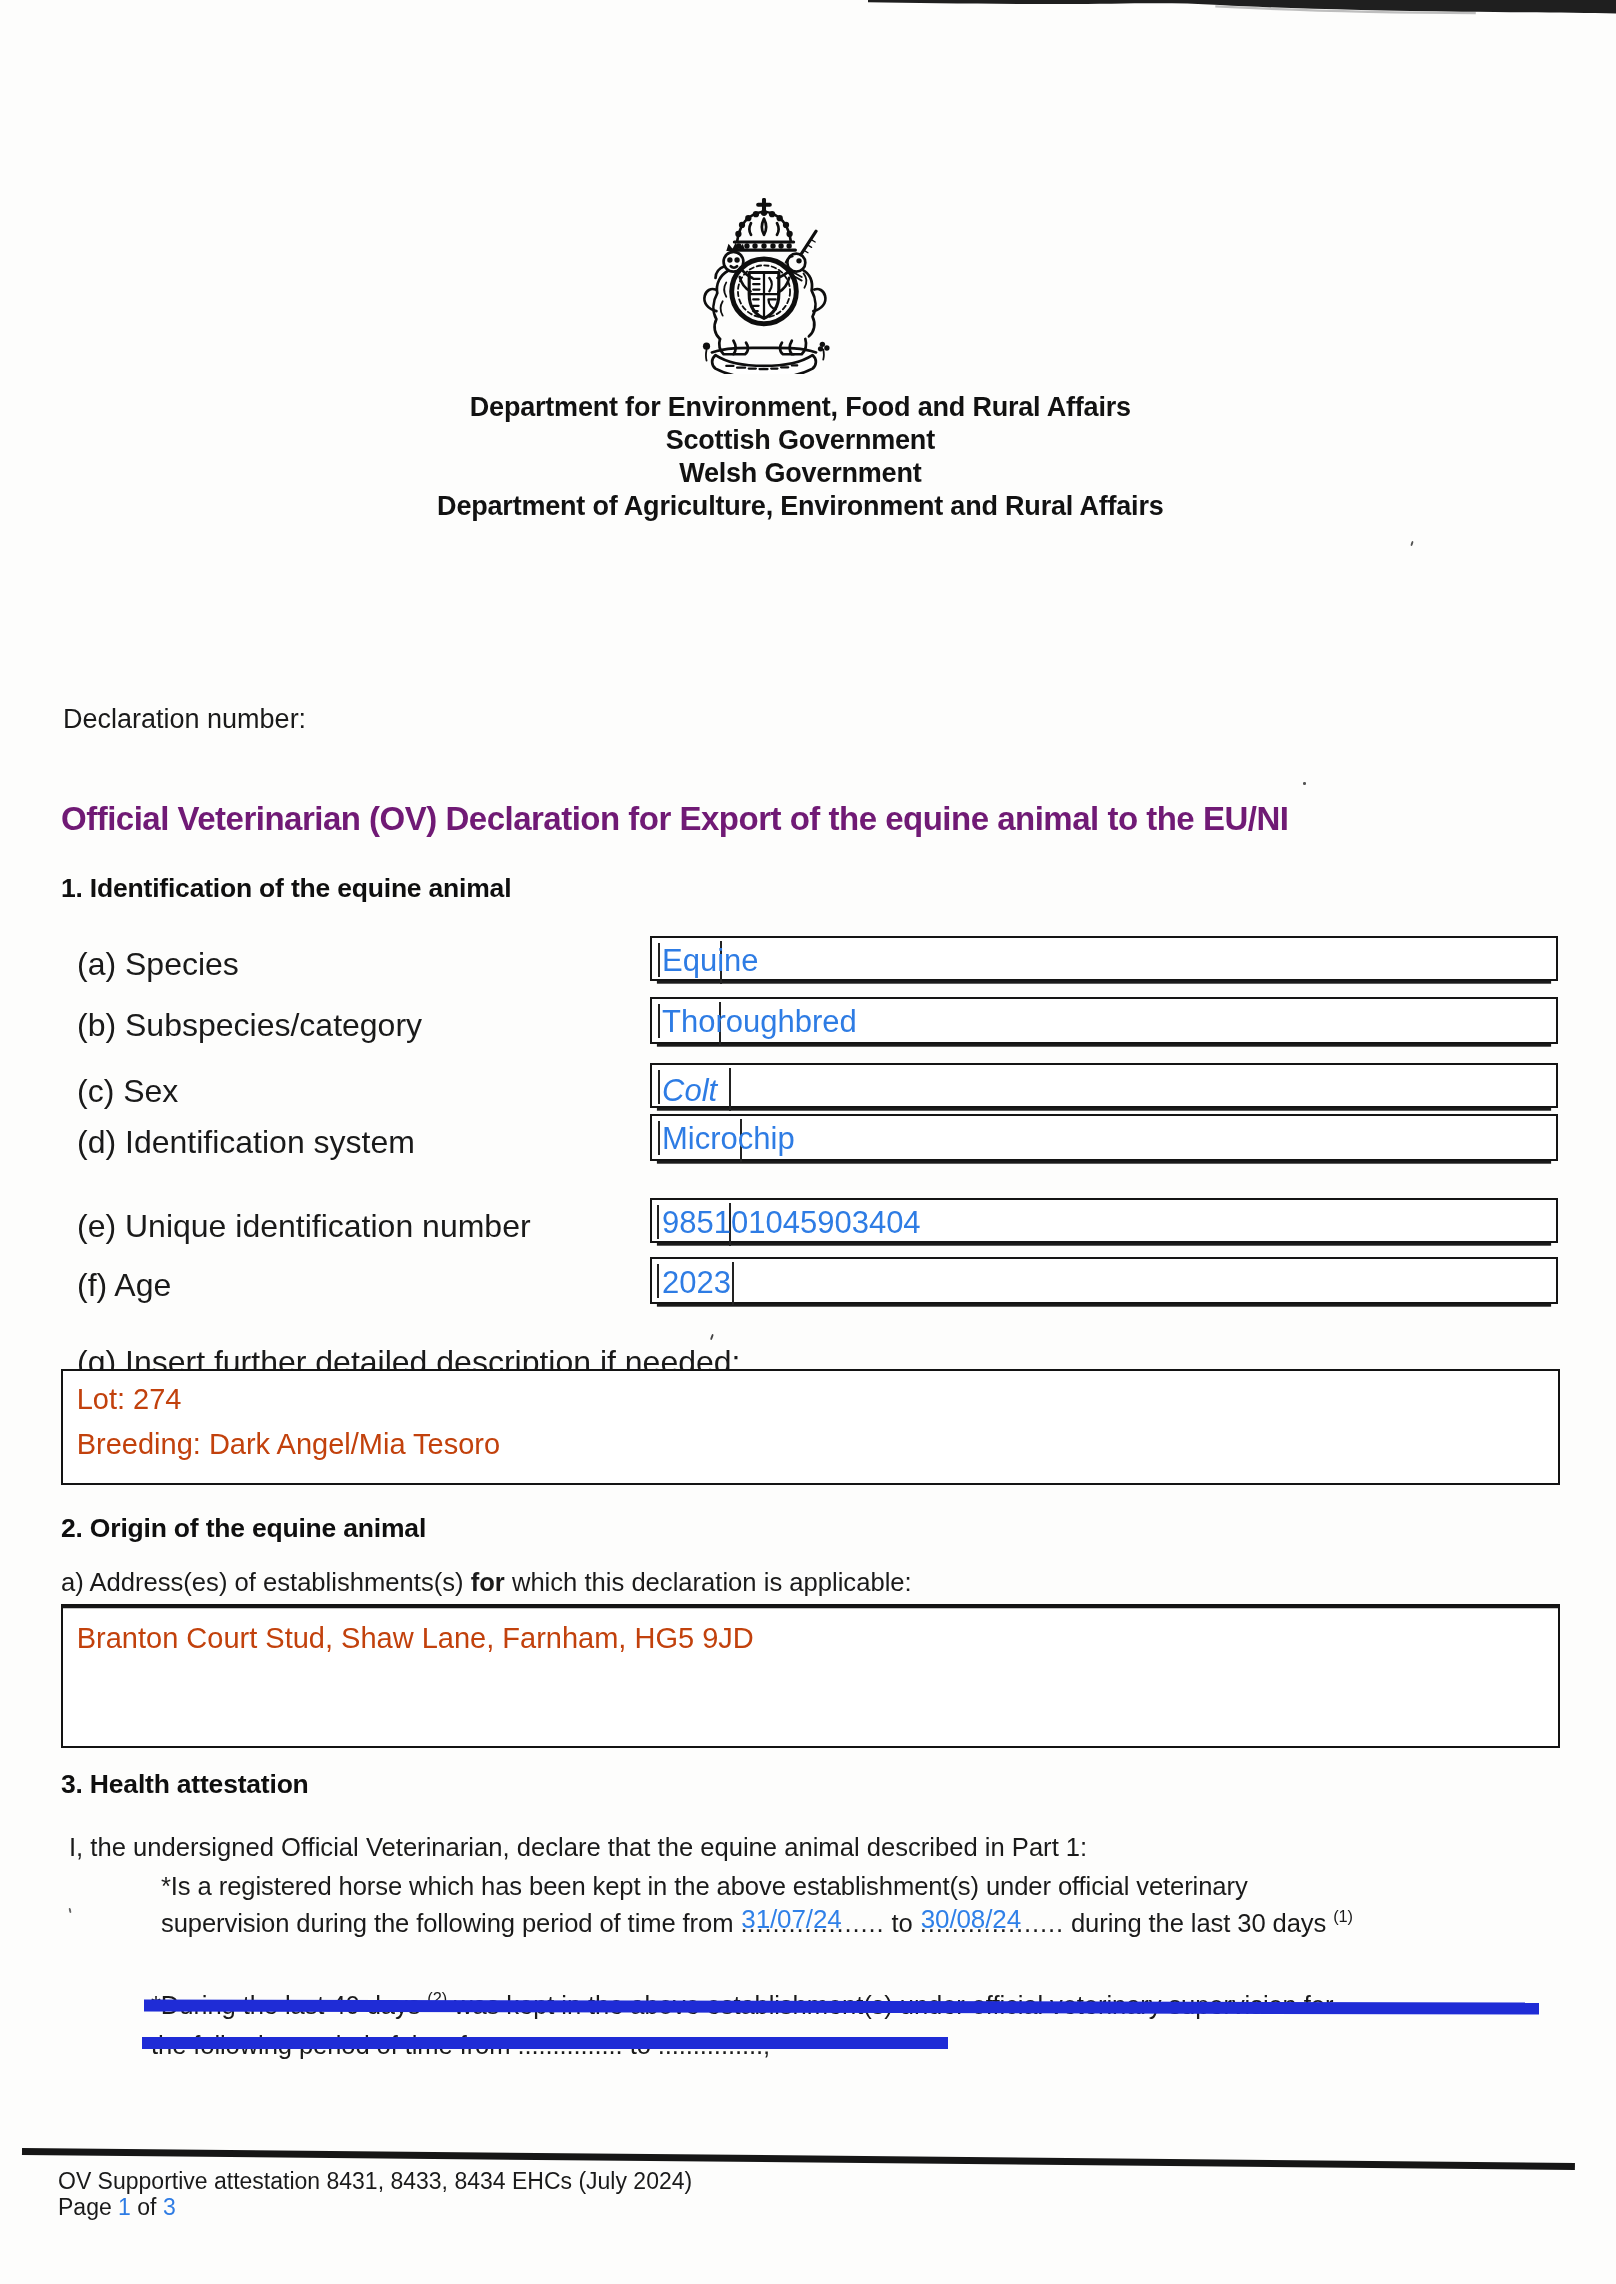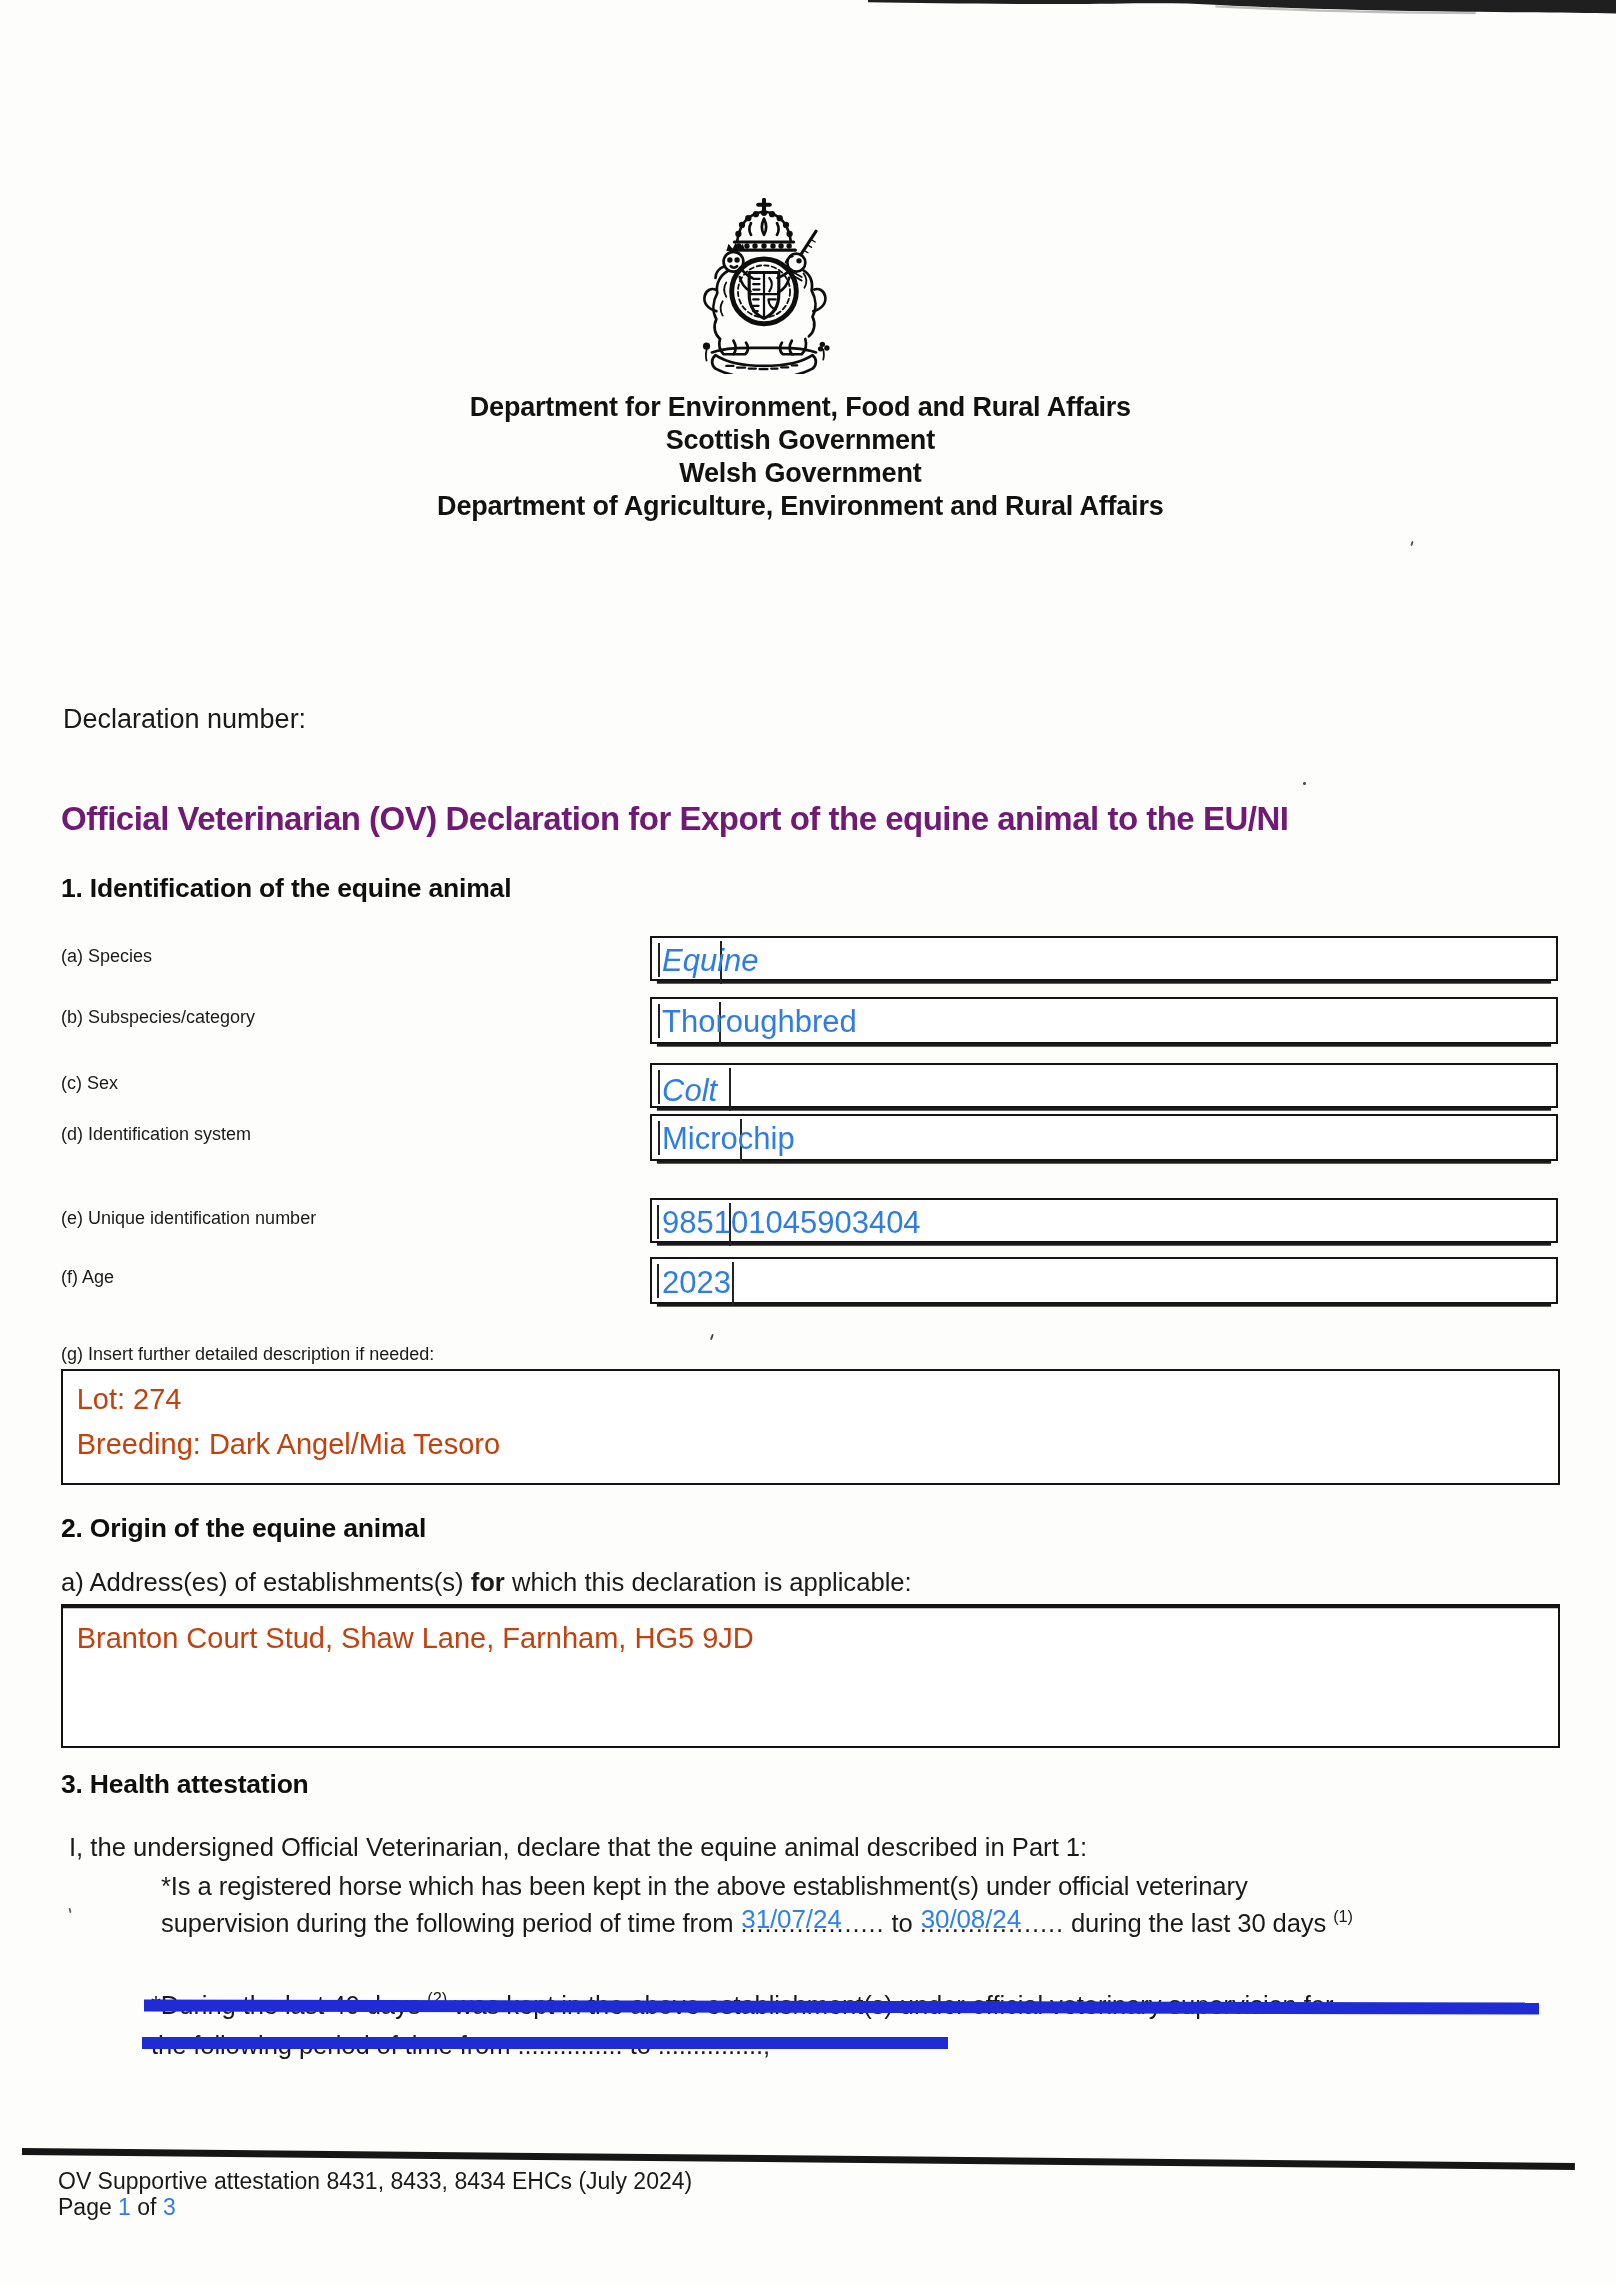--- a/index.html
+++ b/index.html
@@ -18,21 +18,21 @@
     letter-spacing:-0.2px;
   }
   
   .decl-label{position:absolute; left:63px; top:704px; font-size:27px;}
   .doc-title{
     position:absolute; left:61px; top:800px; width:1535px;
     font-size:33px; font-weight:bold; letter-spacing:-0.5px; white-space:nowrap; color:#701a75;
   }
   .sec-head{position:absolute; left:61px; font-size:26.5px; font-weight:bold; color:#0f0f0f; letter-spacing:-0.2px;}
   
-  .flabel{position:absolute; left:61px; font-size:18px; white-space:nowrap;text-align:center;}
+  .flabel{position:absolute; left:77px; font-size:32px; white-space:nowrap;text-align:center;}
   .fbox{
     position:absolute; left:650px; width:908px; height:45px;
     border:2.3px solid #141414; box-sizing:border-box; background:#fff;
     box-shadow:0 9.6px 0 -6.9px #1a1a1a;
   }
   .fbox .val{position:absolute; left:10px; top:4.6px; font-size:31px; color:#2e7ce4; white-space:nowrap;}
   .tick{position:absolute; width:1.8px; background:#222;}
   .tick.l{top:4.6px; height:34px;}
   .tick.m{top:2.7px; height:43px;}
   
@@ -157,21 +157,21 @@
     <div>Department of Agriculture, Environment and Rural Affairs</div>
   </div>
 
   <div class="decl-label">Declaration number:</div>
 
   <div class="doc-title">Official Veterinarian (OV) Declaration for Export of the equine animal to the EU/NI</div>
 
   <div class="sec-head" style="top:873px;">1. Identification of the equine animal</div>
 
   <div class="flabel" style="top:946px;">(a) Species</div>
-  <div class="fbox" style="top:936px;font-style:italic;">
+  <div class="fbox" style="top:936px;">
     <div class="tick l" style="left:6px;"></div>
     <div class="tick m" style="left:68px;"></div>
     <span class="val">Equine</span>
   </div>
 
   <div class="flabel" style="top:1007px;">(b) Subspecies/category</div>
   <div class="fbox" style="top:997px;height:47px;">
     <div class="tick l" style="left:6px;"></div>
     <div class="tick m" style="left:67px;"></div>
     <span class="val">Thoroughbred</span>

